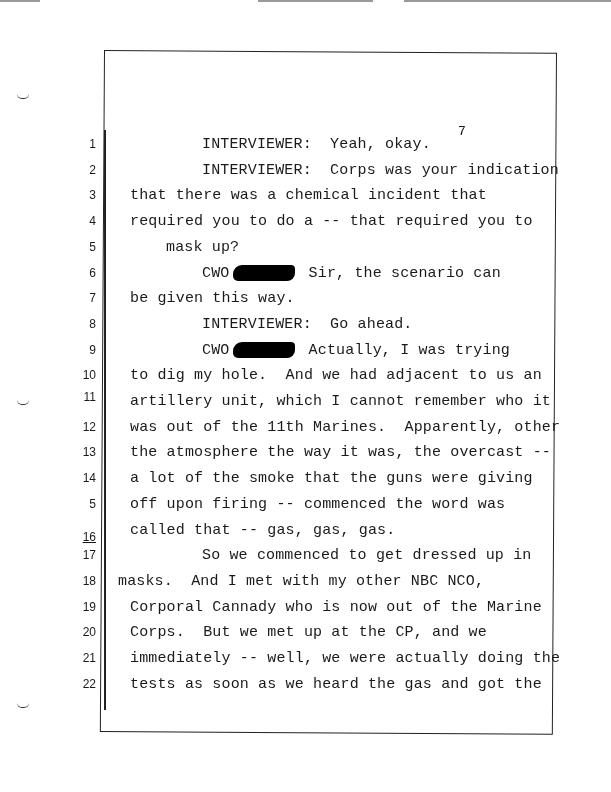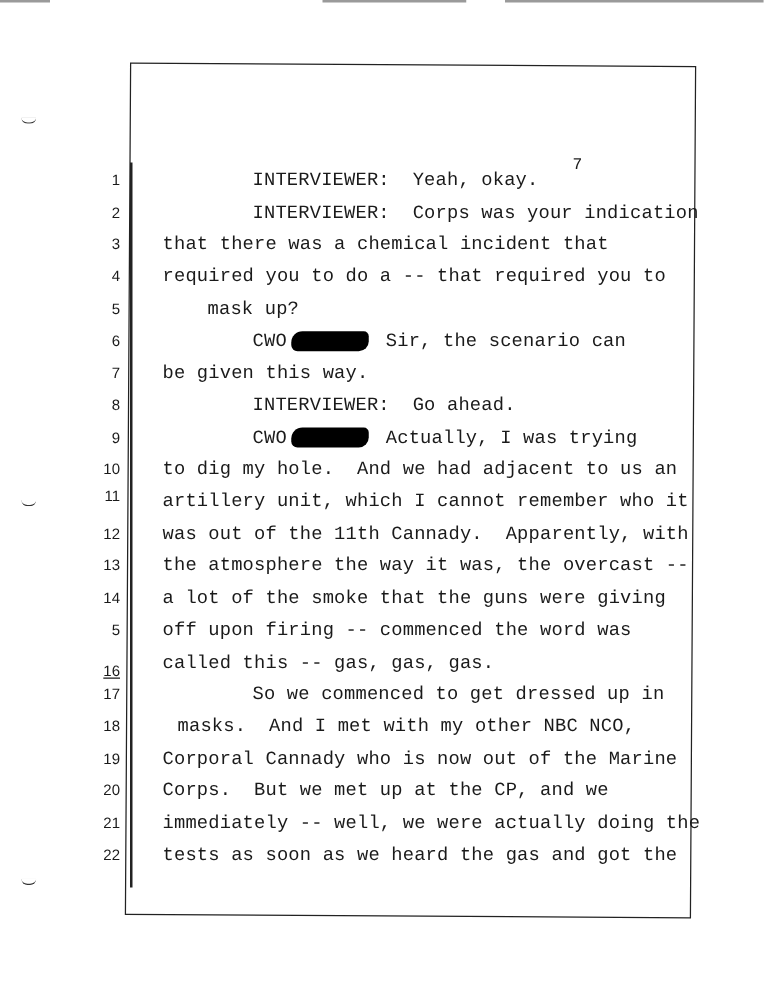--- a/index.html
+++ b/index.html
@@ -46,33 +46,33 @@
     <div class="tx" style="top: 290px; left: 130px;">be given this way.</div>
     <div class="ln" style="top: 317px;">8</div>
     <div class="tx" style="top: 316px; left: 202px;">INTERVIEWER:  Go ahead.</div>
     <div class="ln" style="top: 343px;">9</div>
     <div class="tx" style="top: 342px; left: 202px;"><span>CWO</span><span class="redact"></span><span> Actually, I was trying</span></div>
     <div class="ln" style="top: 368px;">10</div>
     <div class="tx" style="top: 367px; left: 130px;">to dig my hole.  And we had adjacent to us an</div>
     <div class="ln" style="top: 390px;">11</div>
     <div class="tx" style="top: 393px; left: 130px;">artillery unit, which I cannot remember who it</div>
     <div class="ln" style="top: 420px;">12</div>
-    <div class="tx" style="top: 419px; left: 130px;">was out of the 11th Cannady.  Apparently, with</div>
+    <div class="tx" style="top: 419px; left: 130px;">was out of the 11th Marines.  Apparently, other</div>
     <div class="ln" style="top: 445px;">13</div>
     <div class="tx" style="top: 444px; left: 130px;">the atmosphere the way it was, the overcast --</div>
     <div class="ln" style="top: 471px;">14</div>
     <div class="tx" style="top: 470px; left: 130px;">a lot of the smoke that the guns were giving</div>
     <div class="ln" style="top: 497px;">5</div>
     <div class="tx" style="top: 496px; left: 130px;">off upon firing -- commenced the word was</div>
     <div class="ln" style="top: 530px; text-decoration: underline;">16</div>
-    <div class="tx" style="top: 522px; left: 130px;">called this -- gas, gas, gas.</div>
+    <div class="tx" style="top: 522px; left: 130px;">called that -- gas, gas, gas.</div>
     <div class="ln" style="top: 548px;">17</div>
     <div class="tx" style="top: 547px; left: 202px;">So we commenced to get dressed up in</div>
     <div class="ln" style="top: 574px;">18</div>
-    <div class="tx" style="top: 573px; left: 142px;">masks.  And I met with my other NBC NCO,</div>
+    <div class="tx" style="top: 573px; left: 118px;">masks.  And I met with my other NBC NCO,</div>
     <div class="ln" style="top: 600px;">19</div>
     <div class="tx" style="top: 599px; left: 130px;">Corporal Cannady who is now out of the Marine</div>
     <div class="ln" style="top: 625px;">20</div>
     <div class="tx" style="top: 624px; left: 130px;">Corps.  But we met up at the CP, and we</div>
     <div class="ln" style="top: 651px;">21</div>
     <div class="tx" style="top: 650px; left: 130px;">immediately -- well, we were actually doing the</div>
     <div class="ln" style="top: 677px;">22</div>
     <div class="tx" style="top: 676px; left: 130px;">tests as soon as we heard the gas and got the</div>
   </div>
 

